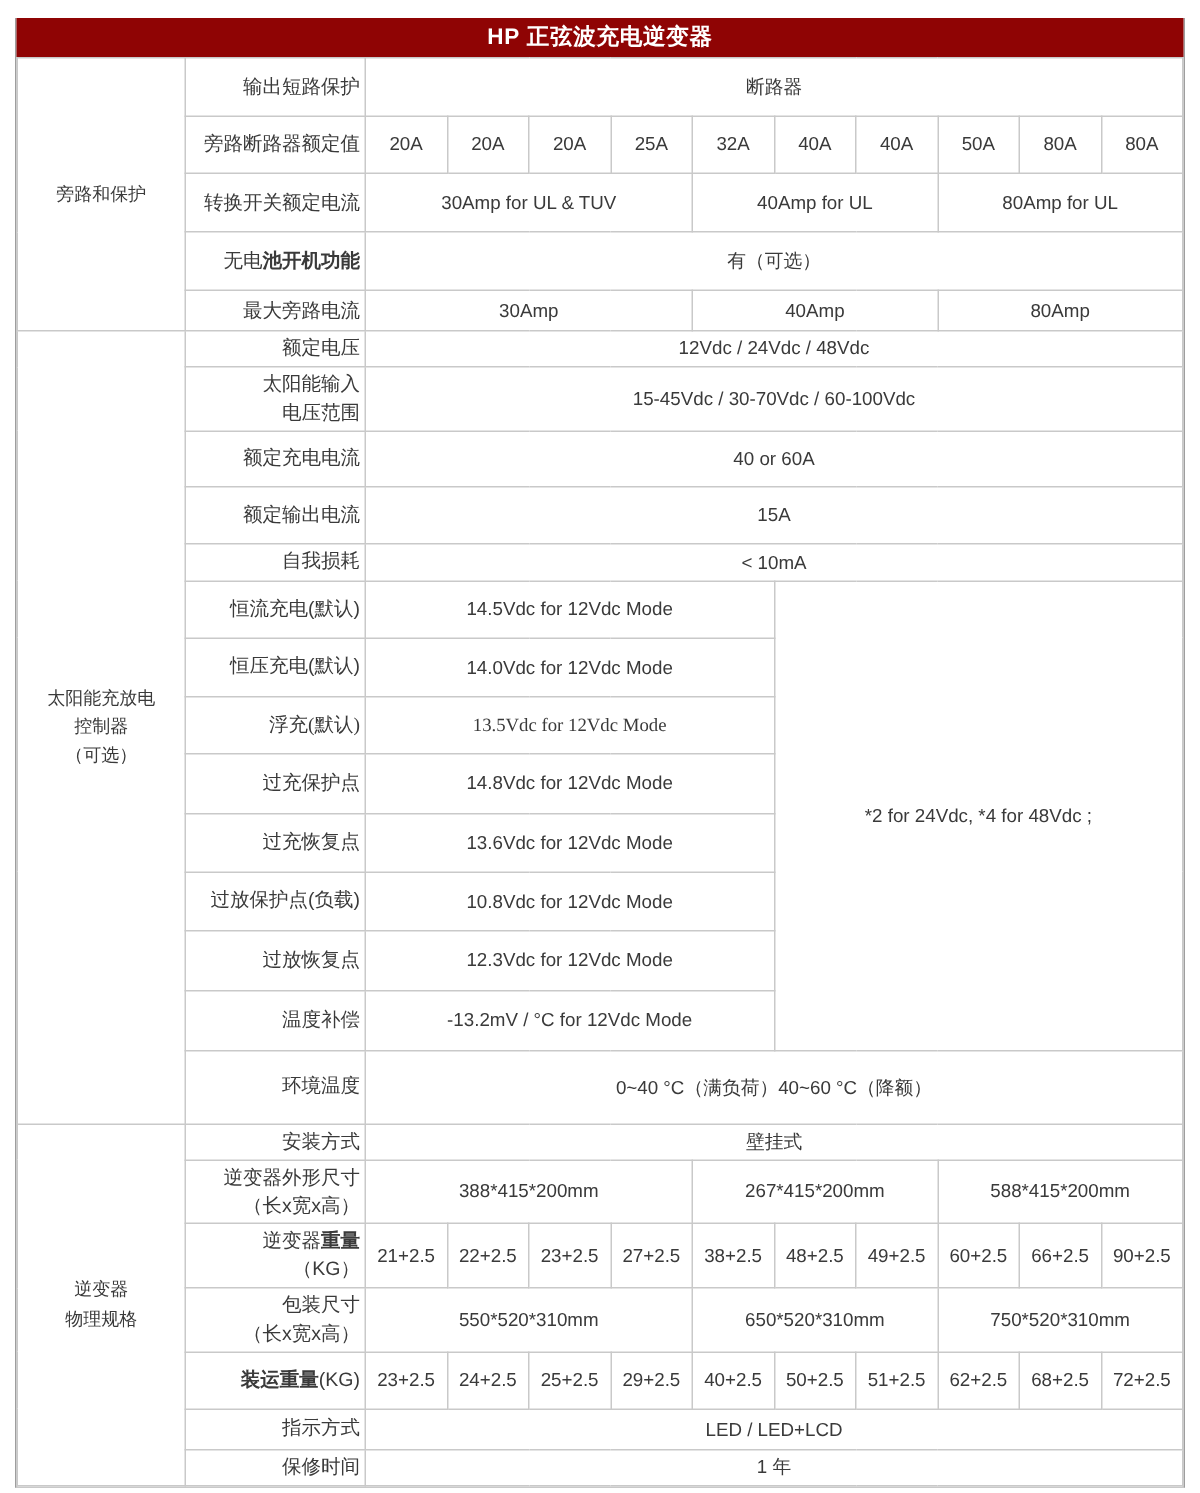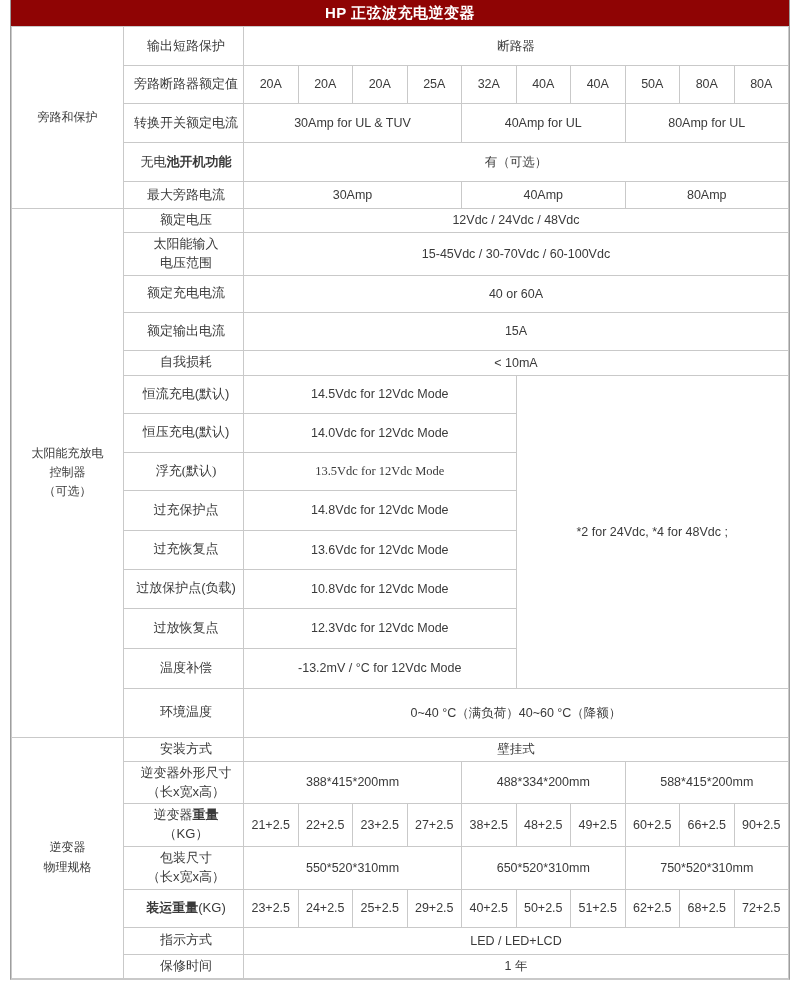--- a/index.html
+++ b/index.html
@@ -8,21 +8,21 @@
     background: #ffffff;
     width: 800px;
     font-family: "Liberation Sans", "DejaVu Sans", sans-serif;
     color: #3a3a3a;
   }
   .page {
     width: 800px;
     height: 995px;
     background: #ffffff;
     box-sizing: border-box;
-    padding-top: 0;
+    padding-top: 12px;
   }
   .sheet {
     width: 780px;
     margin: 0 auto;
     border-left: 1px solid #9e9e9e;
     border-right: 1px solid #9e9e9e;
     border-bottom: 1px solid #c9c9c9;
     box-sizing: border-box;
     background: #ffffff;
   }
@@ -44,21 +44,21 @@
   table.spec td {
     border: 1px solid #c9c9c9;
     font-size: 12.5px;
     text-align: center;
     vertical-align: middle;
     padding: 2px 3px;
     overflow: hidden;
     line-height: 1.45;
   }
   table.spec td.label {
-    text-align: center;
+    text-align: right;
     padding-left: 8px;
     font-size: 13px;
     white-space: pre-line;
   }
   table.spec td.group {
     font-size: 12px;
     white-space: pre-line;
     line-height: 1.6;
   }
   table.spec td.value {
@@ -177,21 +177,21 @@
           <tr style="height: 24px;">
             <td rowspan="7" class="group">逆变器
 物理规格</td>
             <td class="label">安装方式</td>
             <td colspan="10" class="value">壁挂式</td>
           </tr>
           <tr style="height: 39px;">
             <td class="label">逆变器外形尺寸
 （长x宽x高）</td>
             <td colspan="4" class="value">388*415*200mm</td>
-            <td colspan="3" class="value">488*334*200mm</td>
+            <td colspan="3" class="value">267*415*200mm</td>
             <td colspan="3" class="value">588*415*200mm</td>
           </tr>
           <tr style="height: 40px;">
             <td class="label"><span>逆变器</span><span class="bseg">重量</span><span>（KG）</span></td>
             <td class="value">21+2.5</td>
             <td class="value">22+2.5</td>
             <td class="value">23+2.5</td>
             <td class="value">27+2.5</td>
             <td class="value">38+2.5</td>
             <td class="value">48+2.5</td>

